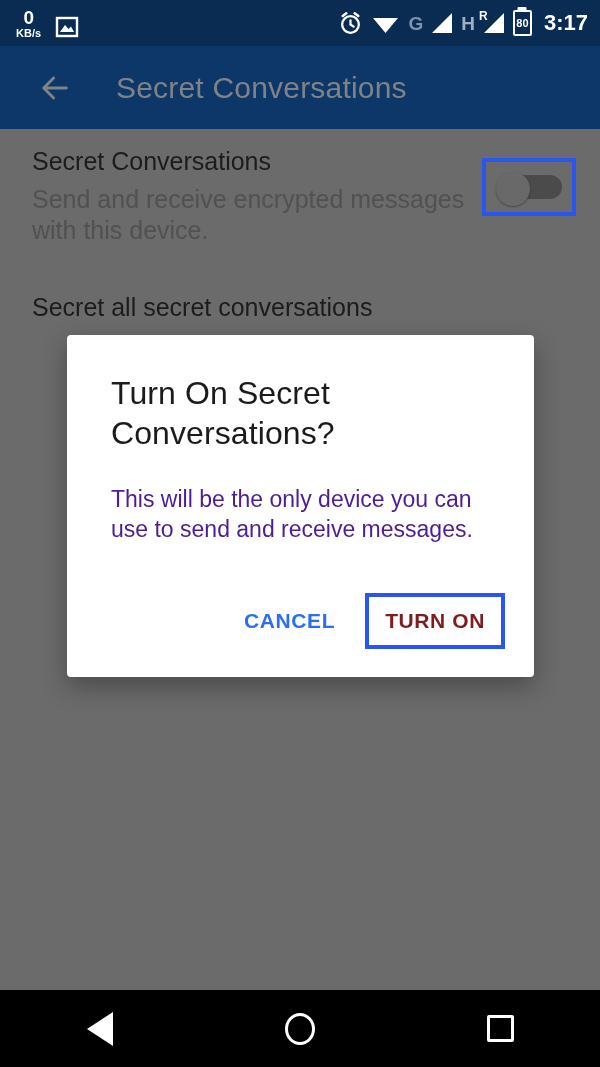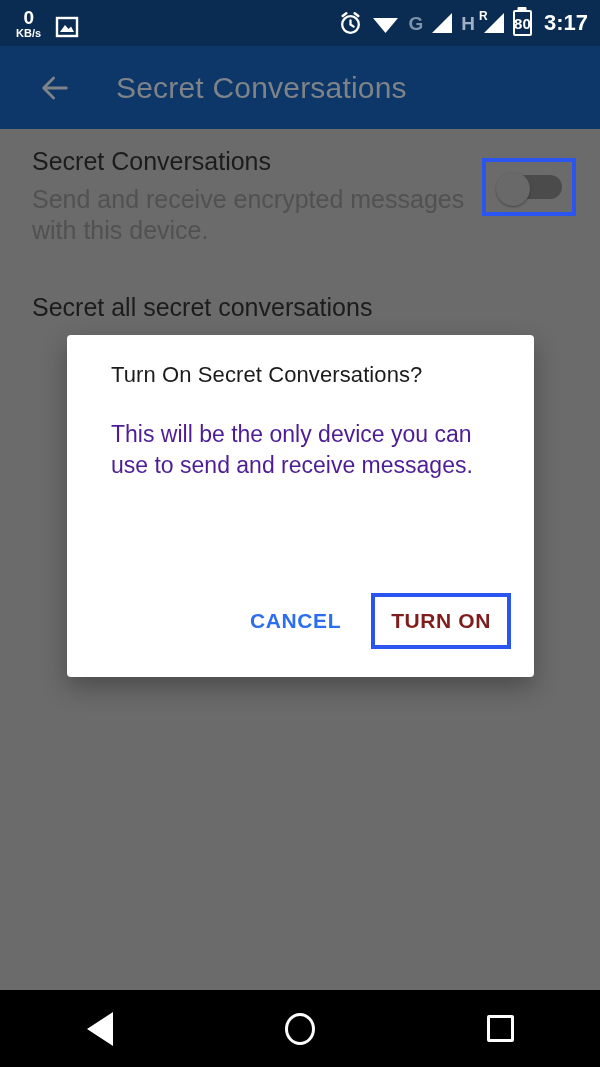--- a/index.html
+++ b/index.html
@@ -38,21 +38,21 @@
   }
   .battery{
     position:relative; width:19px; height:26px;
     border:2px solid #ffffff; border-radius:2px;
     display:flex; align-items:center; justify-content:center;
   }
   .battery:before{
     content:""; position:absolute; top:-5px; left:50%; transform:translateX(-50%);
     width:9px; height:4px; background:#ffffff; border-radius:1px 1px 0 0;
   }
-  .battery .blvl{ font-size:15px; font-weight:bold; color:#ffffff; line-height:1; }
+  .battery .blvl{ font-size:11px; font-weight:bold; color:#ffffff; line-height:1; }
   .clock{ font-size:22px; font-weight:bold; letter-spacing:0; margin-left:3px; }
 
   
   #app-bar{
     position:absolute; top:46px; left:0; width:600px; height:83px;
     background:#0c3768;
     display:flex; align-items:center; padding-left:32px;
   }
   #back-button{ width:46px; height:46px; display:flex; align-items:center; justify-content:center; }
   #app-bar-title{
@@ -93,30 +93,30 @@
   #row-delete-all .row-title{ font-size:25px; }
 
   
   #dialog{
     position:absolute; left:67px; top:335px; width:467px; height:342px;
     background:#ffffff; border-radius:4px;
     box-shadow:0 10px 26px rgba(0,0,0,.30);
     display:flex; flex-direction:column;
   }
   #dialog-title{
-    font-size:22px; color:#1b1b1b; line-height:1.26;
-    padding:26px 44px 0 44px; letter-spacing:.1px;
+    font-size:32px; color:#1b1b1b; line-height:1.26;
+    padding:38px 44px 0 44px; letter-spacing:.1px;
   }
   #dialog-message{
     font-size:23px; color:#4c1d95; line-height:1.34;
     padding:30px 44px 0 44px;
   }
   #dialog-actions{
     margin-top:auto; display:flex; align-items:center; justify-content:flex-end;
-    padding:0 23px 28px 0; gap:16px;
+    padding:0 29px 28px 0; gap:16px;
   }
   #cancel-button{
     font-size:21px; font-weight:bold; color:#2b6ef0; letter-spacing:.6px;
     background:none; border:none; padding:10px 14px; font-family:inherit;
   }
   #turn-on-button{
     font-size:21px; font-weight:bold; color:#7f1d1d; letter-spacing:.6px;
     background:#ffffff; border:4px solid #2b55f0; padding:12px 16px;
     font-family:inherit;
   }

